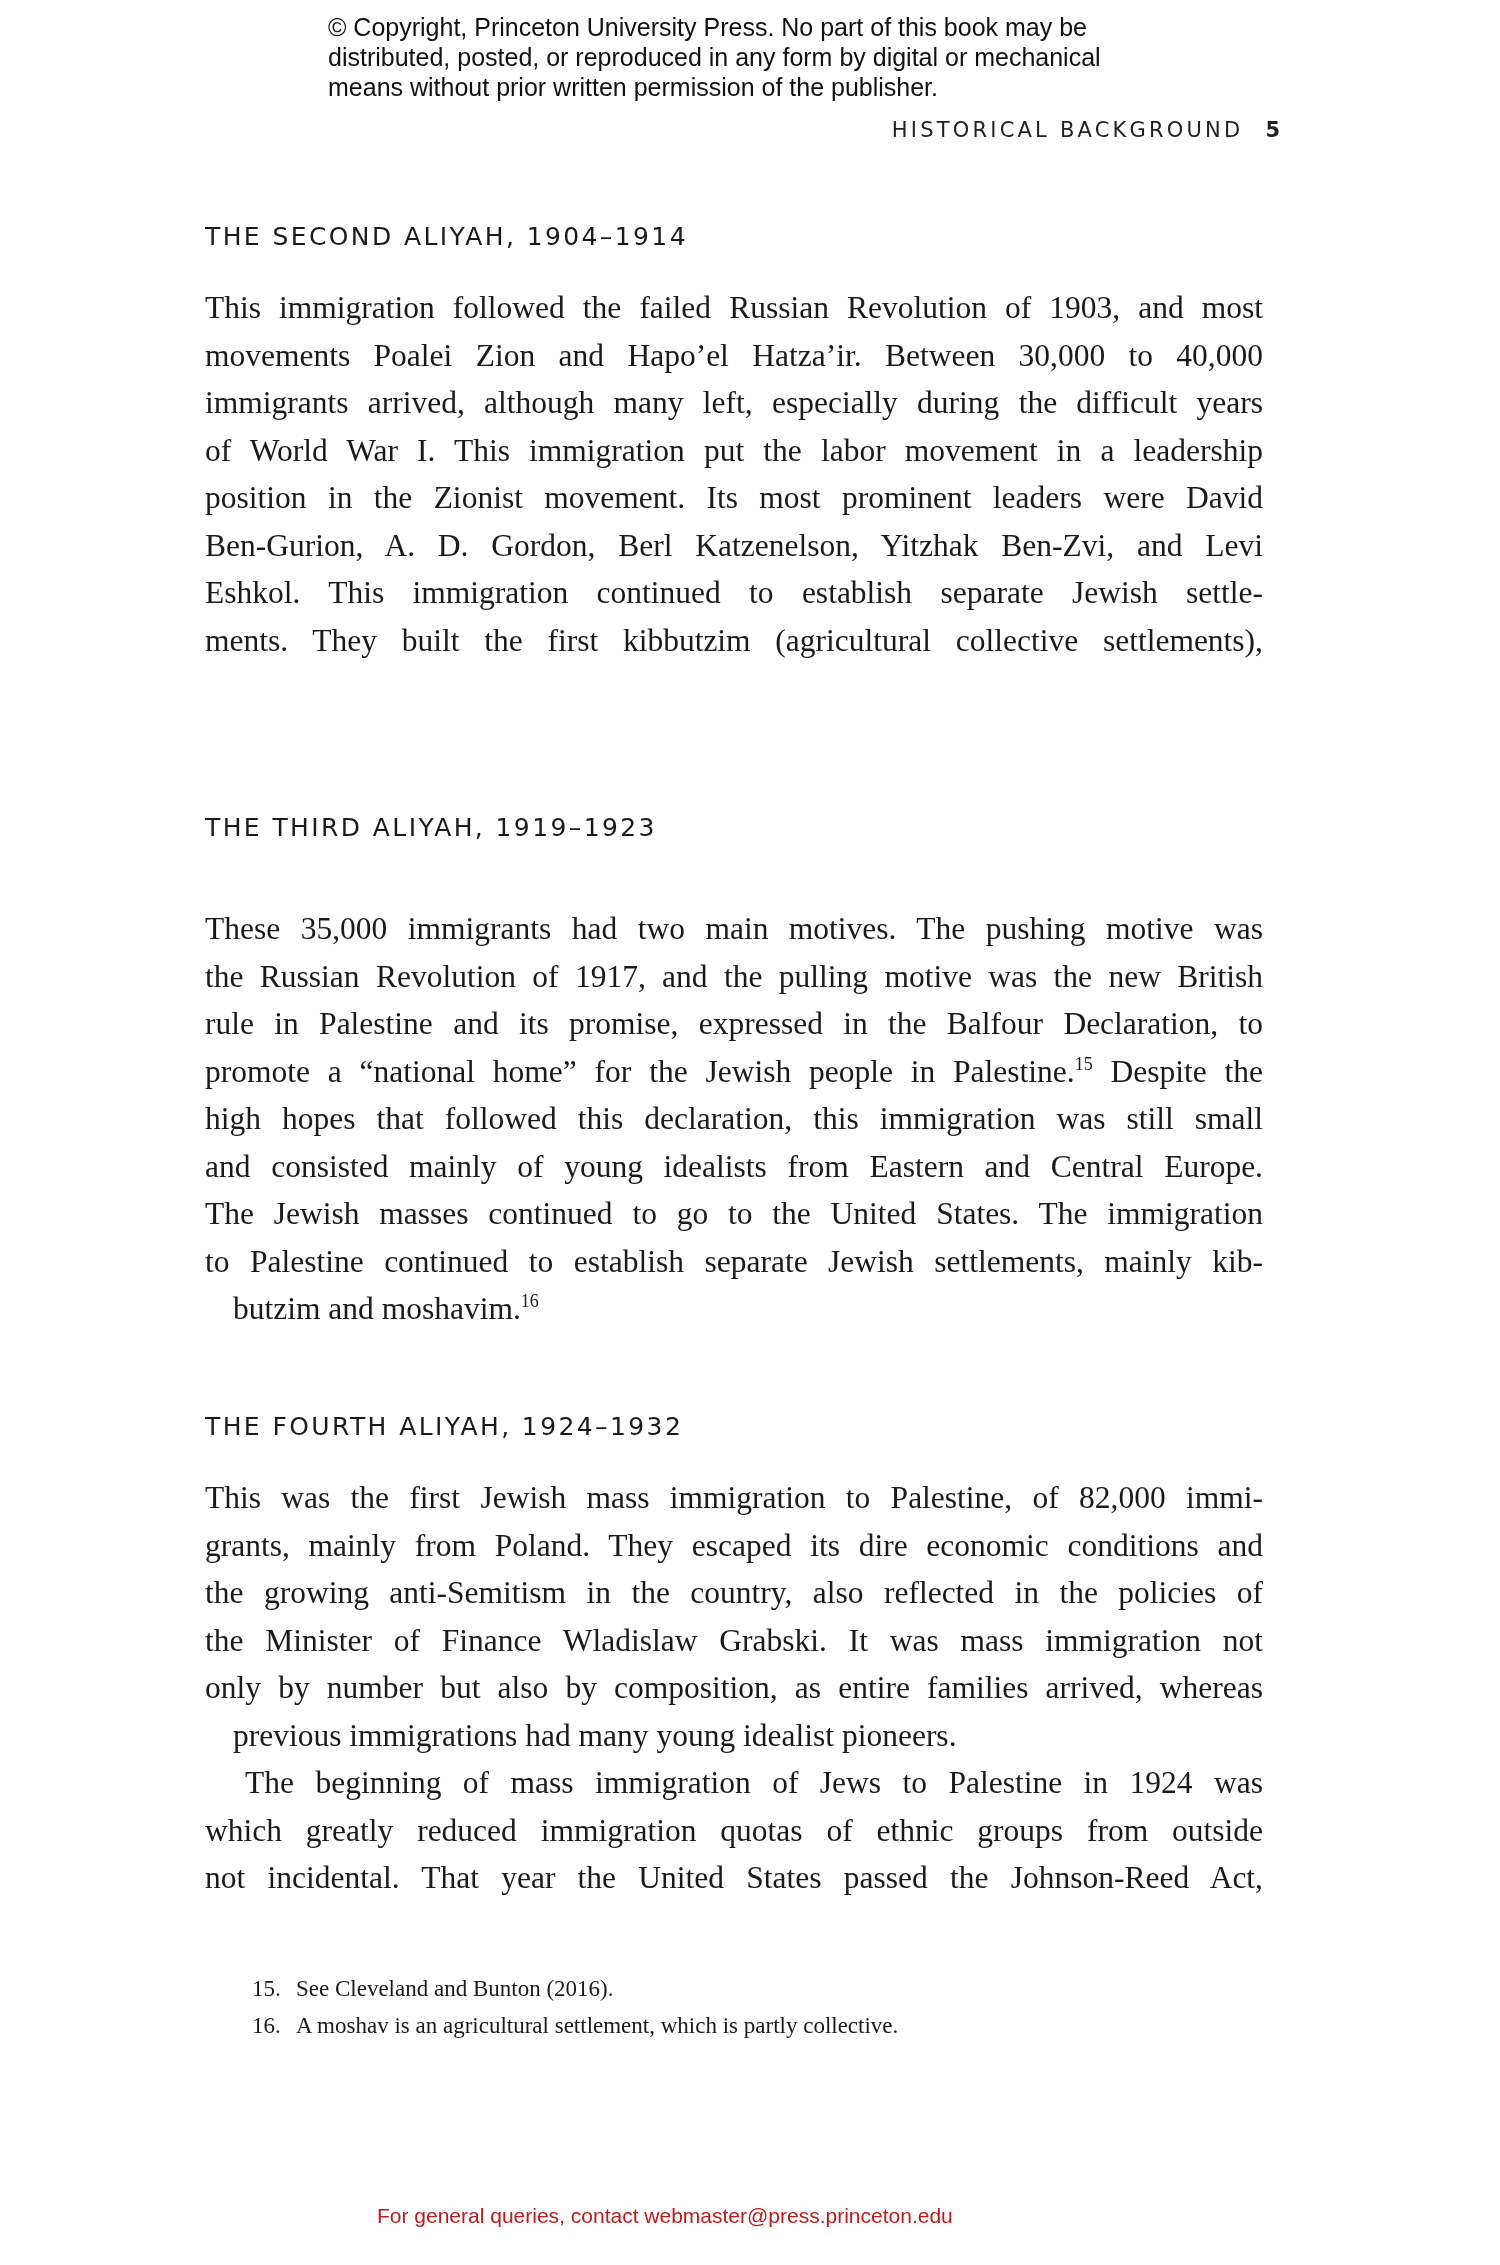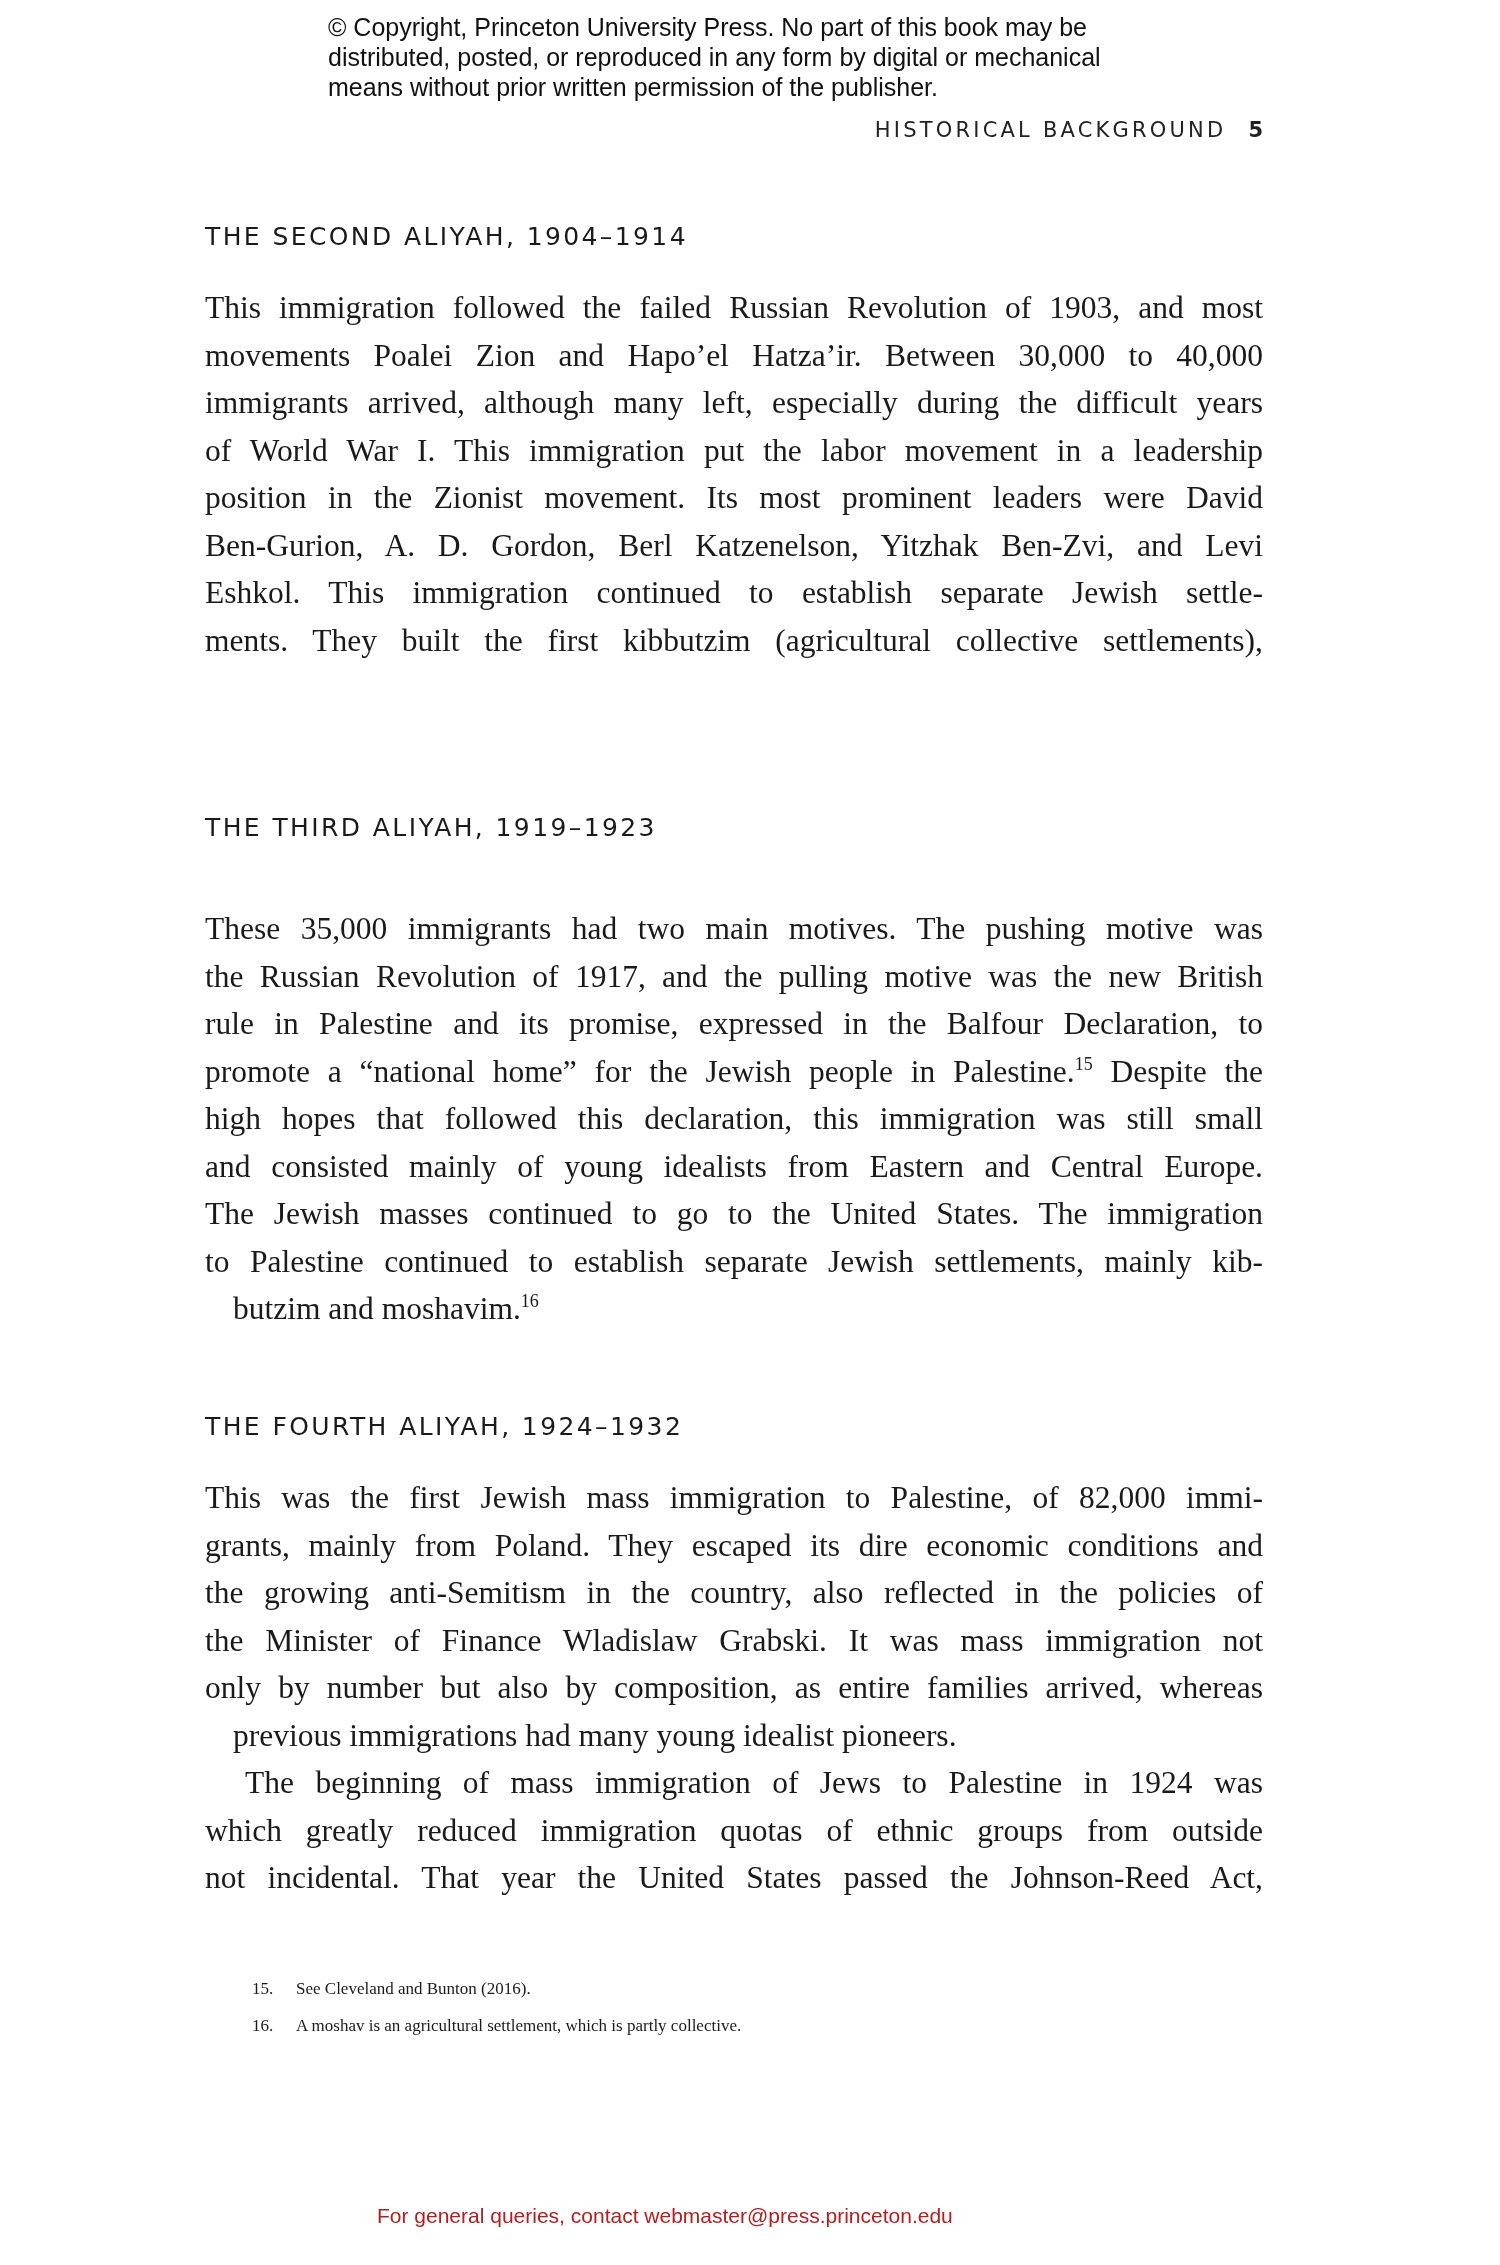--- a/index.html
+++ b/index.html
@@ -4,21 +4,21 @@
 <style>
   html, body { margin: 0; padding: 0; background: #ffffff; }
   body { width: 1500px; height: 2265px; position: relative; overflow: hidden; }
   .copyright {
     position: absolute; left: 328px; top: 12px; width: 900px;
     font-family: "Liberation Sans", sans-serif; font-size: 25px; line-height: 30px;
     color: #111;
   }
   .copyright div { white-space: nowrap; }
   .running-head {
-    position: absolute; right: 237px; top: 118px;
+    position: absolute; right: 220px; top: 118px;
     font-family: "DejaVu Sans", sans-serif; font-size: 21px; letter-spacing: 3.2px;
     color: #222; white-space: nowrap;
   }
   .running-head .pg { font-weight: bold; margin-left: 22px; letter-spacing: 0; }
   .heading {
     position: absolute; left: 205px;
     font-family: "DejaVu Sans", sans-serif; font-size: 25px; letter-spacing: 2.4px;
     color: #1a1a1a; white-space: nowrap;
   }
   .para {
@@ -28,21 +28,21 @@
   }
   .line {
     display: block; height: 47.5px; white-space: nowrap;
     text-align: justify; text-align-last: justify; overflow: visible;
   }
   .line.last { text-align-last: left; margin-left: 28px; }
   .line.indent { text-indent: 40px; }
   sup.fn { font-size: 18px; line-height: 0; vertical-align: 12px; }
   .footnotes {
     position: absolute; left: 252px; top: 1970px;
-    font-family: "Liberation Serif", serif; font-size: 17px; line-height: 37px; color: #1a1a1a;
+    font-family: "Liberation Serif", serif; font-size: 23px; line-height: 37px; color: #1a1a1a;
   }
   .footnote { white-space: nowrap; }
   .footnote .num { display: inline-block; width: 44px; }
   .footer {
     position: absolute; left: 377px; top: 2204px;
     font-family: "Liberation Sans", sans-serif; font-size: 21px; color: #b91c1c; white-space: nowrap;
   }
 </style>
 </head>
 <body>

